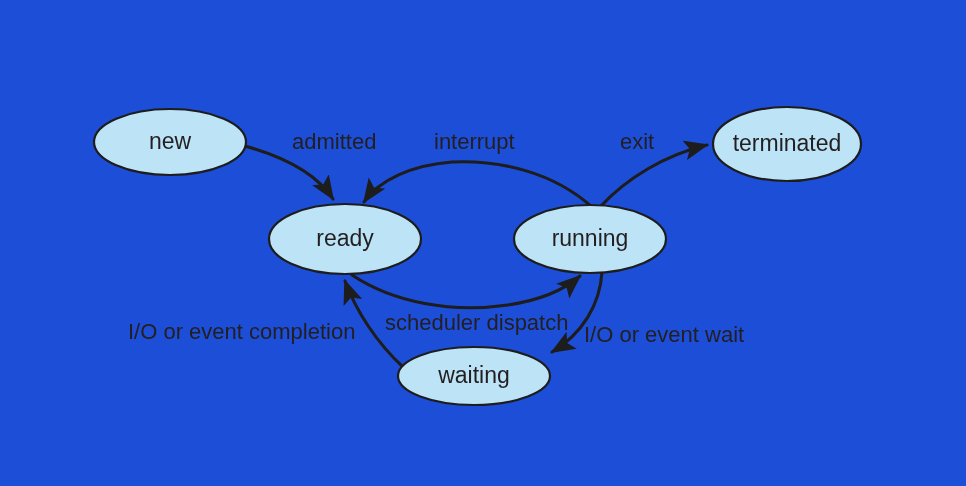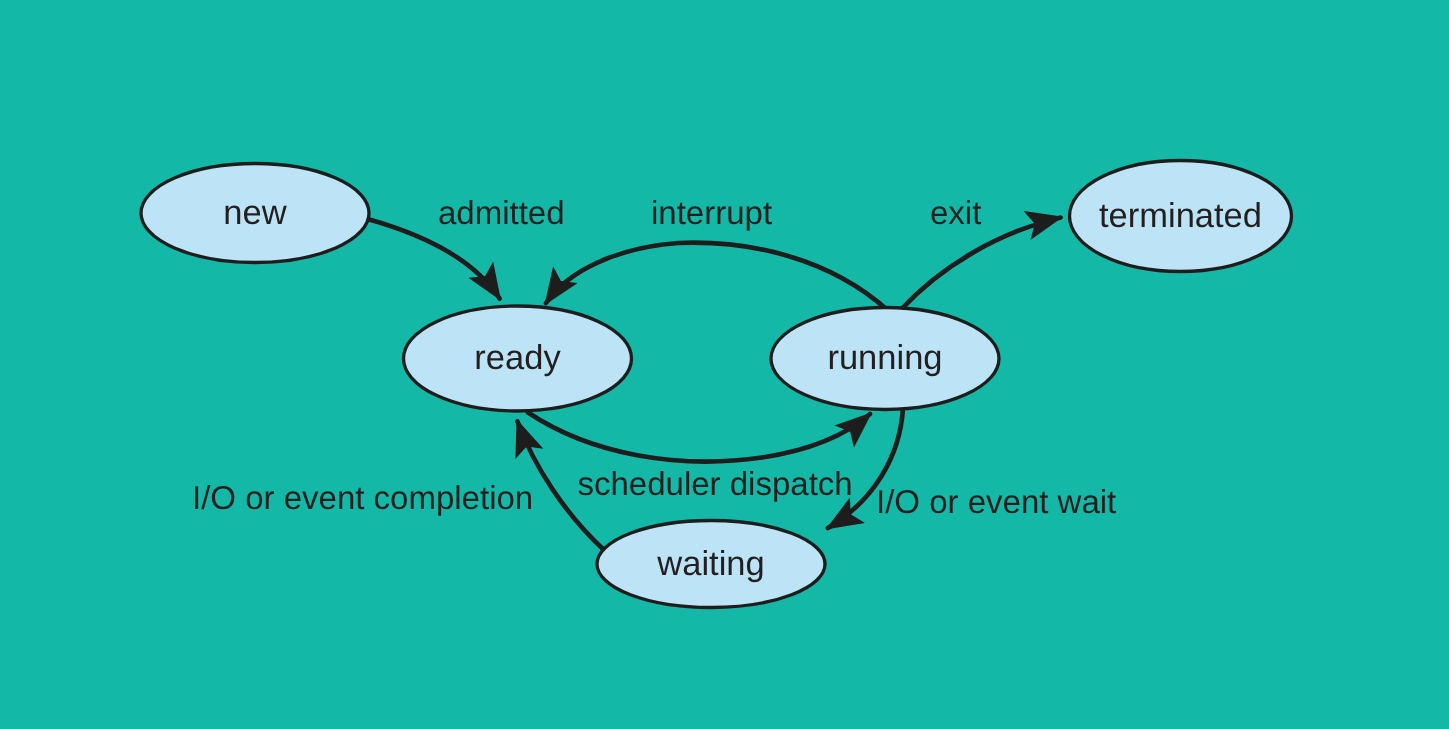--- a/index.html
+++ b/index.html
@@ -4,21 +4,21 @@
 <style>
   html, body {
     margin: 0;
     padding: 0;
     background: #ffffff;
   }
   #canvas {
     position: relative;
     width: 966px;
     height: 486px;
-    background: #14b8a6;
+    background: #1d4ed8;
     overflow: hidden;
     font-family: "Liberation Sans", sans-serif;
   }
   svg#diagram {
     position: absolute;
     left: 0;
     top: 0;
     width: 966px;
     height: 486px;
   }

